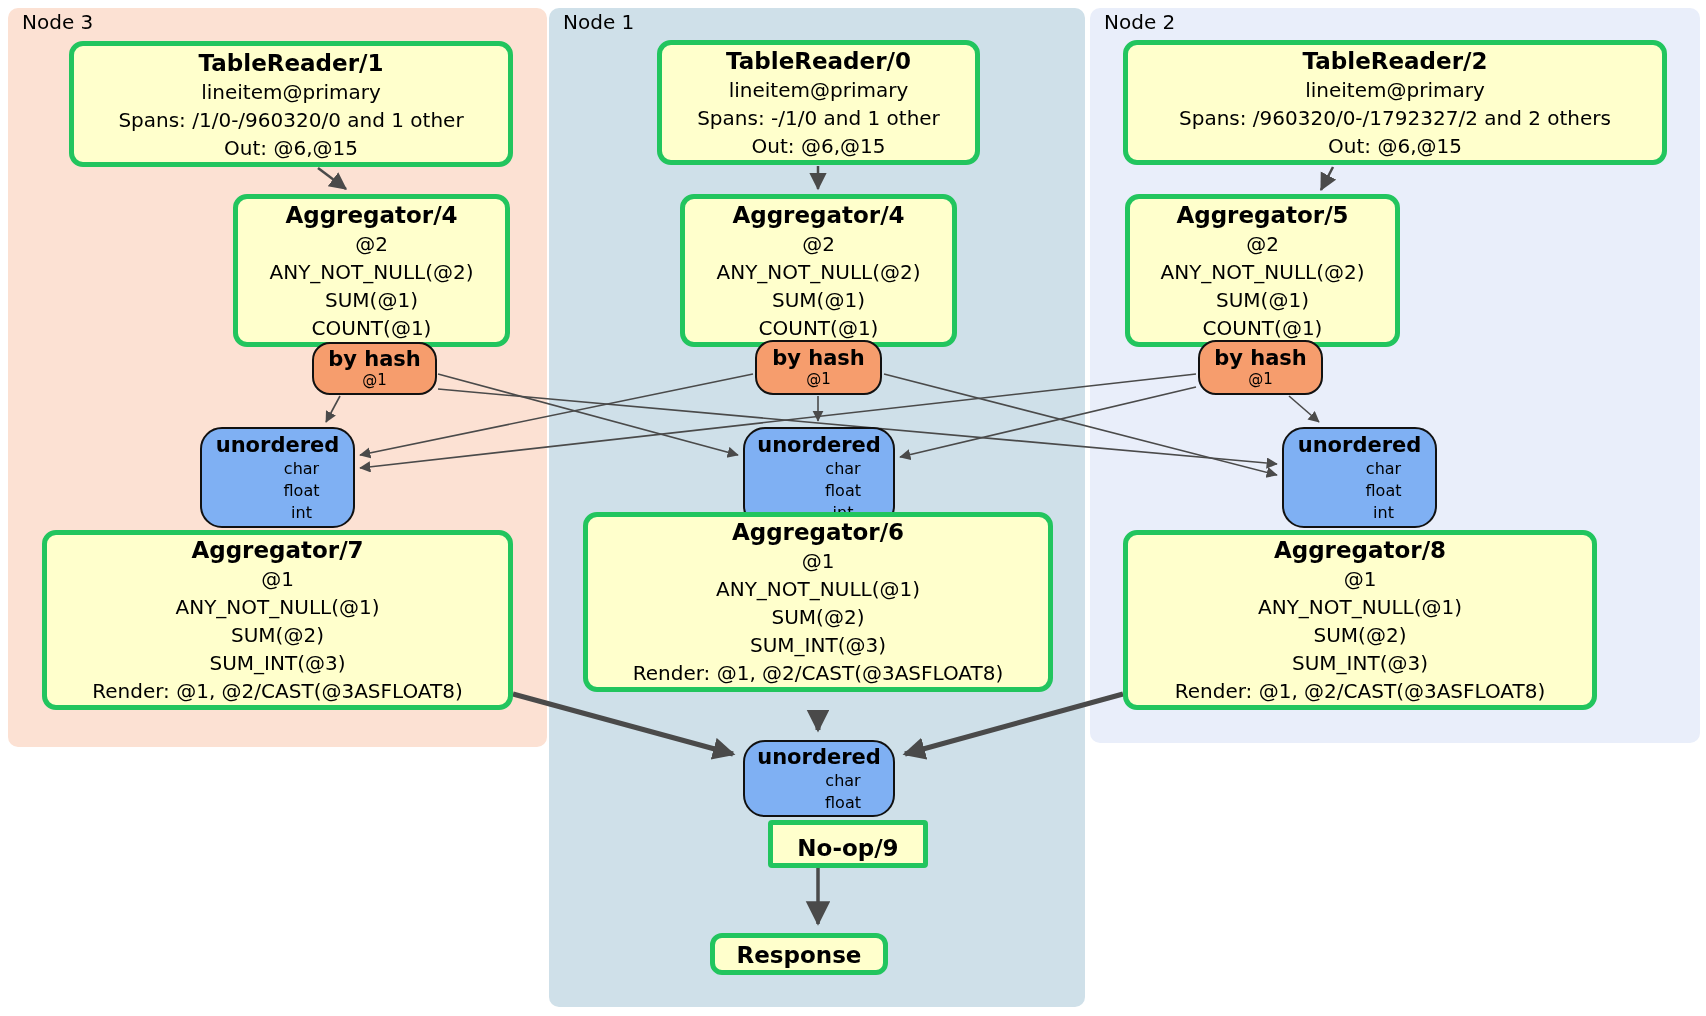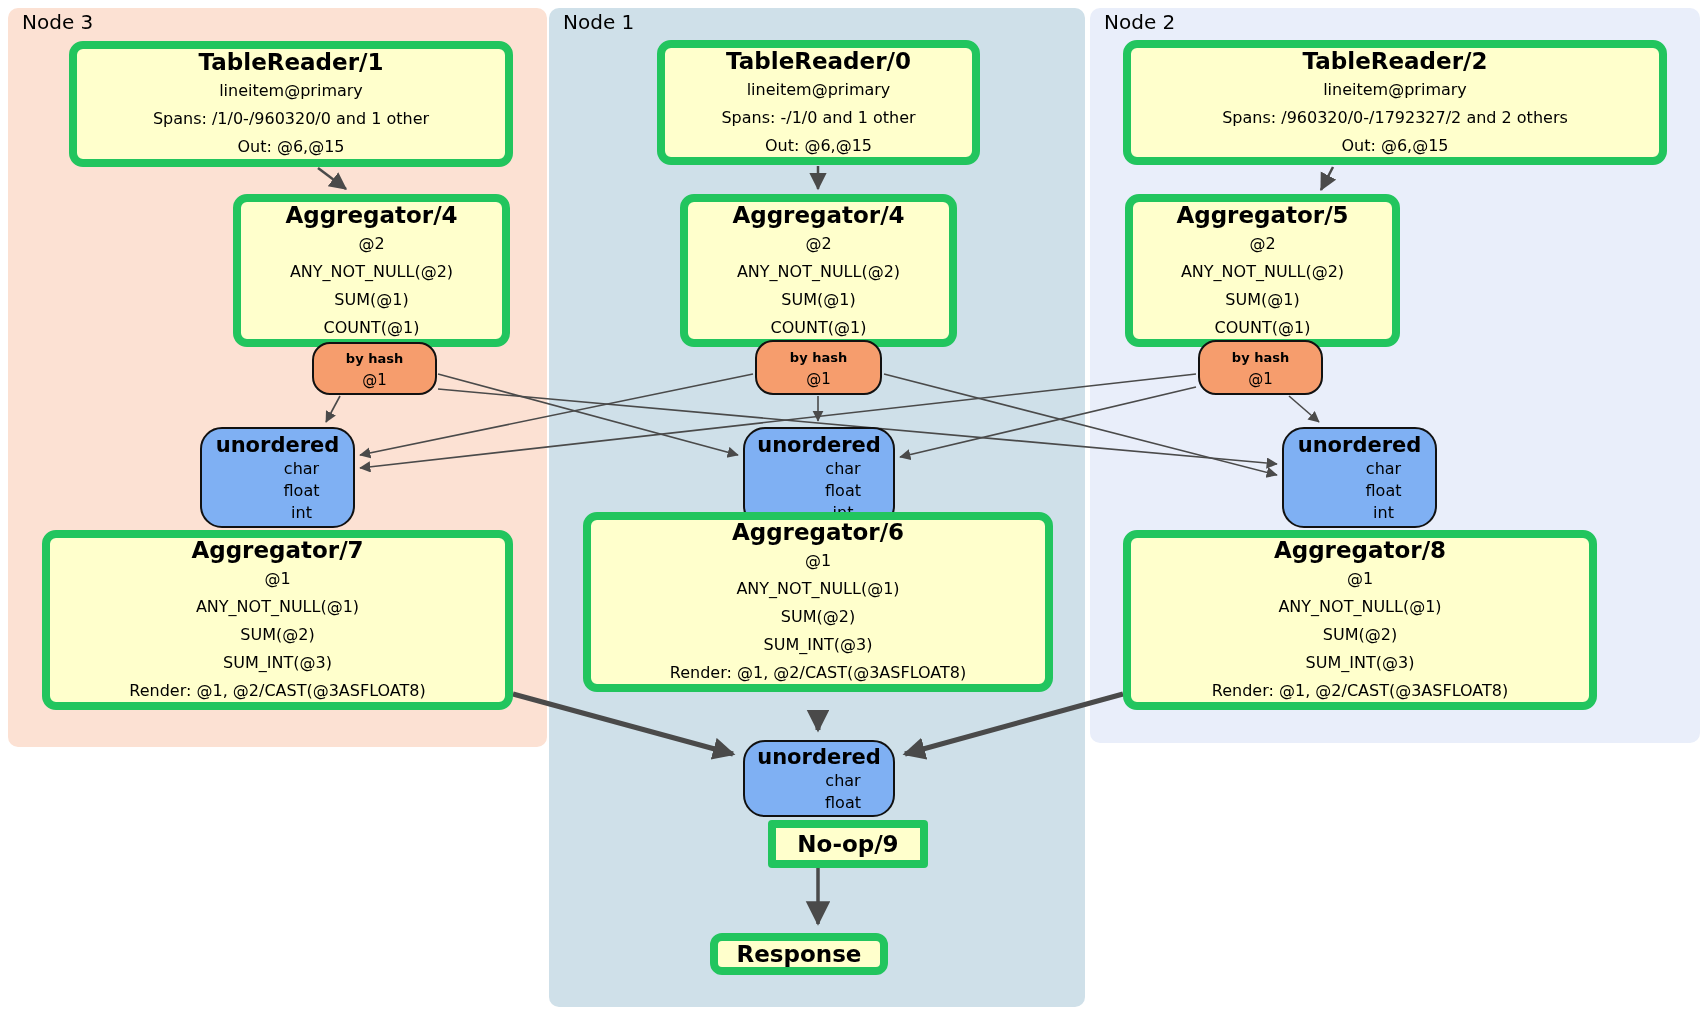--- a/index.html
+++ b/index.html
@@ -9,33 +9,33 @@
     overflow:hidden;
   }
   .group{position:absolute;border-radius:10px;}
   .group-node3{left:8px;top:8px;width:539px;height:739px;background:var(--node3-bg,#fce1d3);}
   .group-node1{left:549px;top:8px;width:536px;height:999px;background:var(--node1-bg,#cfe0e9);}
   .group-node2{left:1090px;top:8px;width:610px;height:735px;background:var(--node2-bg,#e9eefa);}
   .group-label{position:absolute;left:14px;top:3px;font-size:20px;line-height:22px;}
   .edges{position:absolute;left:0;top:0;width:1706px;height:1016px;}
   .pbox{
     position:absolute;background:var(--processor-bg,#ffffcc);
-    border:8px solid #22c55e;border-radius:14px;
-    display:flex;flex-direction:column;justify-content:center;
+    border:5px solid #22c55e;border-radius:14px;
+    display:flex;flex-direction:column;justify-content:flex-end;
     text-align:center;box-sizing:border-box;
   }
   .pbox .title{font-weight:bold;font-size:23px;line-height:30px;}
-  .pbox .line{font-size:16px;line-height:28px;white-space:nowrap;}
+  .pbox .line{font-size:20px;line-height:28px;white-space:nowrap;}
   .router{
     position:absolute;background:var(--router-bg,#f69d6d);
     border:2px solid #111;border-radius:18px;
     display:flex;flex-direction:column;justify-content:center;
     text-align:center;box-sizing:border-box;
   }
-  .router .title{font-weight:bold;font-size:13px;line-height:24px;}
+  .router .title{font-weight:bold;font-size:21px;line-height:24px;}
   .router .line{font-size:15px;line-height:19px;}
   .sync{
     position:absolute;background:var(--sync-bg,#7fb0f3);
     border:2px solid #111;border-radius:22px;
     display:flex;flex-direction:column;justify-content:center;
     text-align:center;box-sizing:border-box;
   }
   .sync .title{font-weight:bold;font-size:21px;line-height:26px;}
   .sync .line{font-size:16px;line-height:22px;padding-left:48px;}
 </style>

